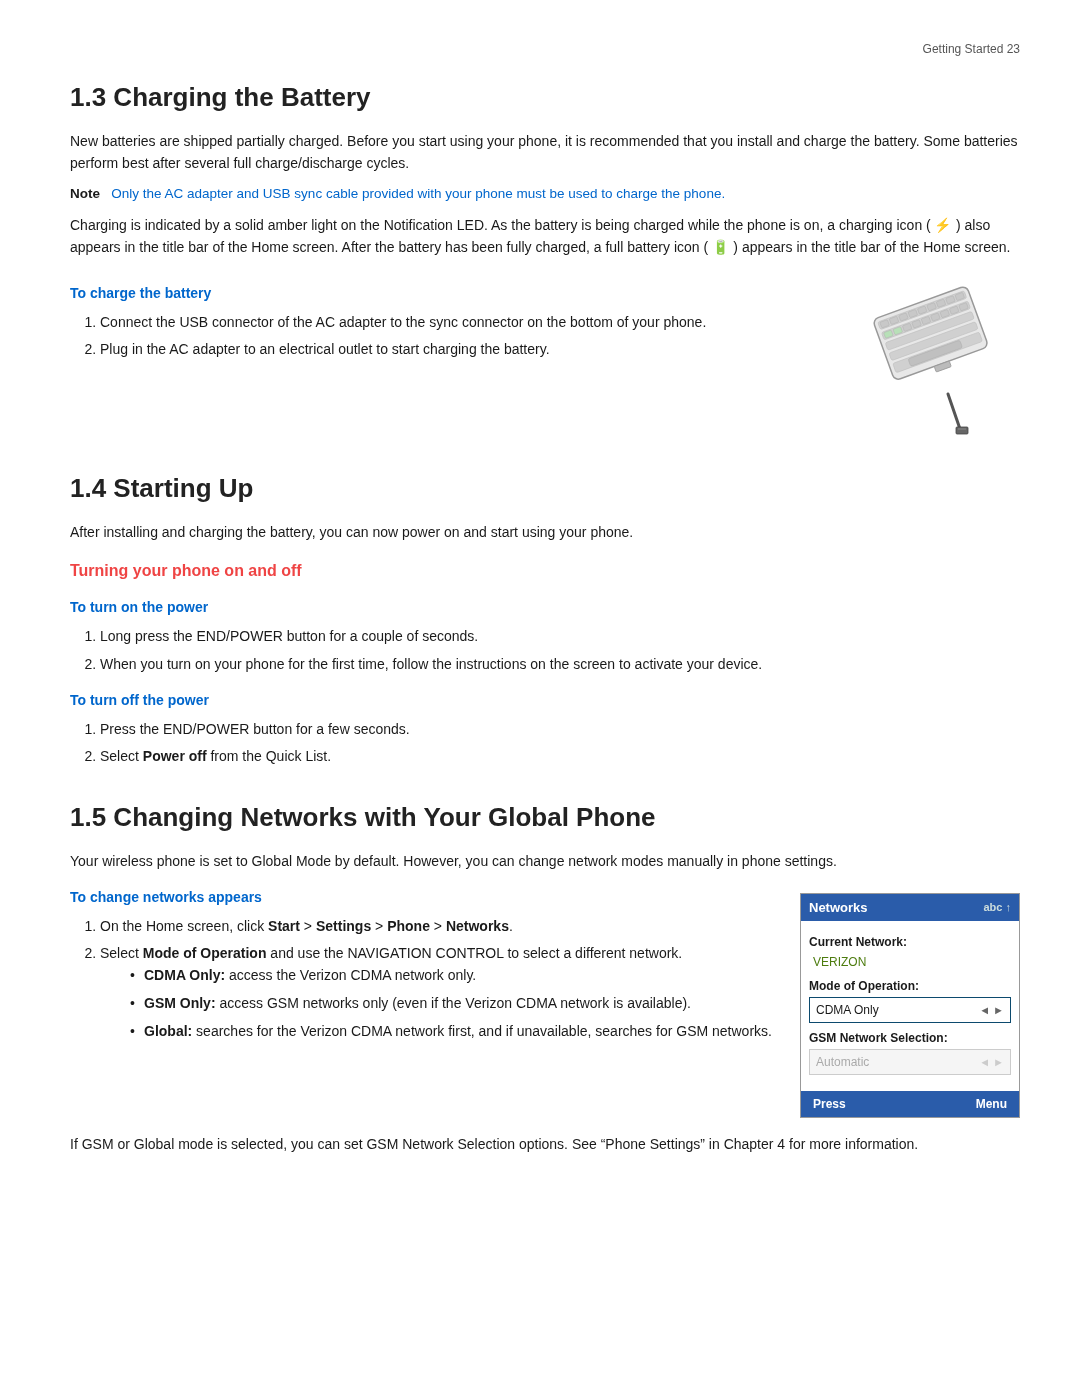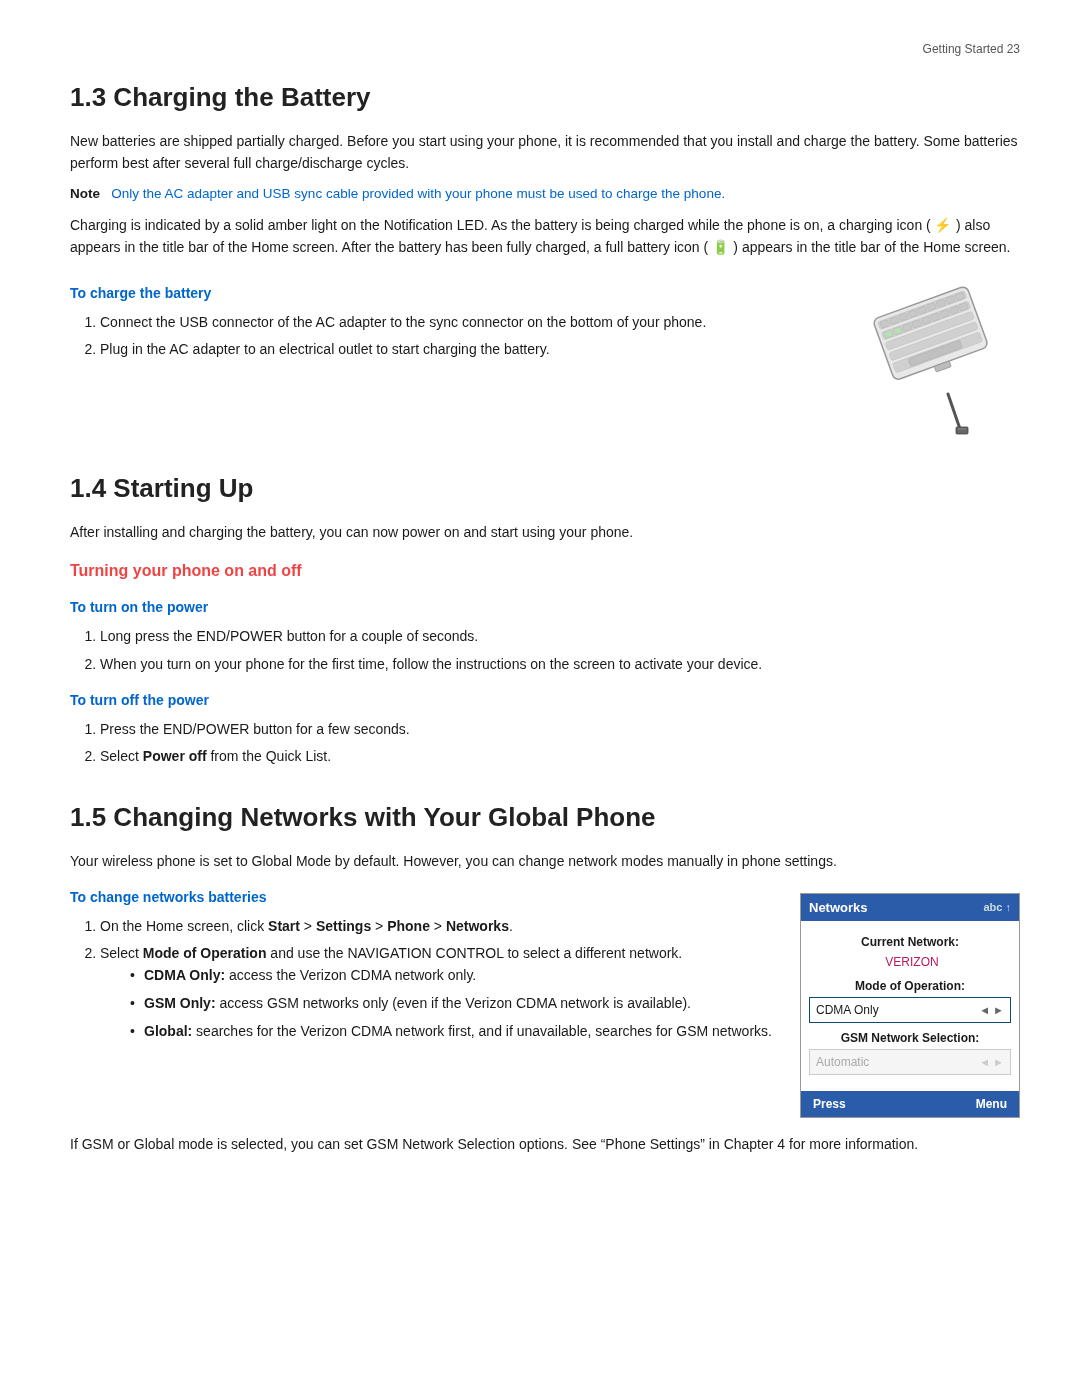--- a/index.html
+++ b/index.html
@@ -111,31 +111,30 @@
       font-size: 13px;
       font-weight: bold;
     }
     .networks-header-right {
       font-size: 11px;
       color: #cdd;
     }
     .networks-body {
       padding: 6px 8px;
       background: #fff;
-      text-align: center;
     }
     .networks-label {
       font-weight: bold;
       font-size: 12px;
       margin-bottom: 2px;
       margin-top: 6px;
     }
     .networks-value {
       font-size: 12px;
-      color: #be185d;
+      color: #4d7c0f;
       margin-bottom: 4px;
       padding-left: 4px;
     }
     .networks-input {
       border: 1px solid #0c4a6e;
       padding: 3px 6px;
       width: 100%;
       font-size: 12px;
       display: flex;
       justify-content: space-between;
@@ -290,21 +289,21 @@
         <span>Automatic</span>
         <span class="networks-input-arrows" style="color:#ccc;">◄ ►</span>
       </div>
     </div>
     <div class="networks-footer">
       <span>Press</span>
       <span>Menu</span>
     </div>
   </div>
 
-  <h4 class="procedure-title">To change networks batteries</h4>
+  <h4 class="procedure-title">To change networks appears</h4>
   <ol>
     <li>On the Home screen, click <b>Start</b> &gt; <b>Settings</b> &gt; <b>Phone</b> &gt; <b>Networks</b>.</li>
     <li>
       Select <b>Mode of Operation</b> and use the NAVIGATION CONTROL to select a different network.
       <ul class="bullet-list">
         <li><b>CDMA Only:</b> access the Verizon CDMA network only.</li>
         <li><b>GSM Only:</b> access GSM networks only (even if the Verizon CDMA network is available).</li>
         <li><b>Global:</b> searches for the Verizon CDMA network first, and if unavailable, searches for GSM networks.</li>
       </ul>
     </li>

